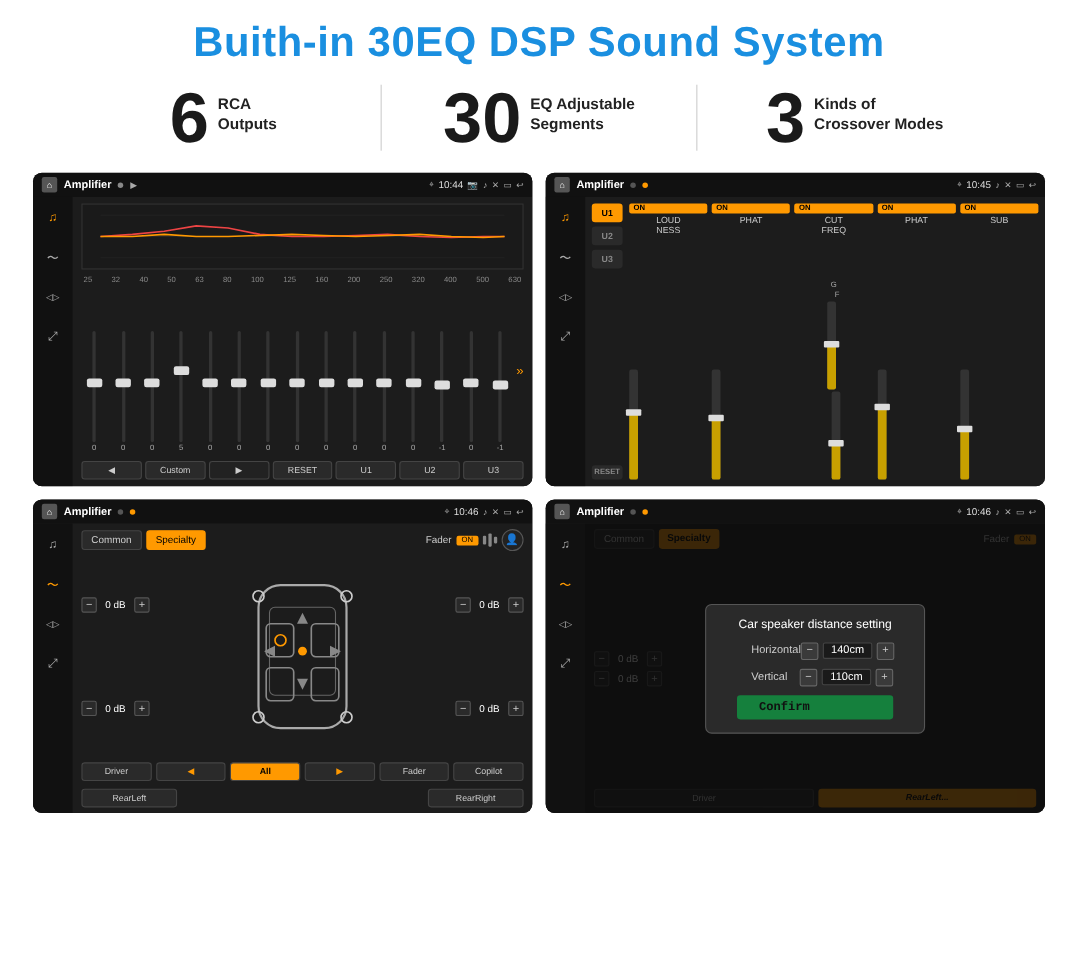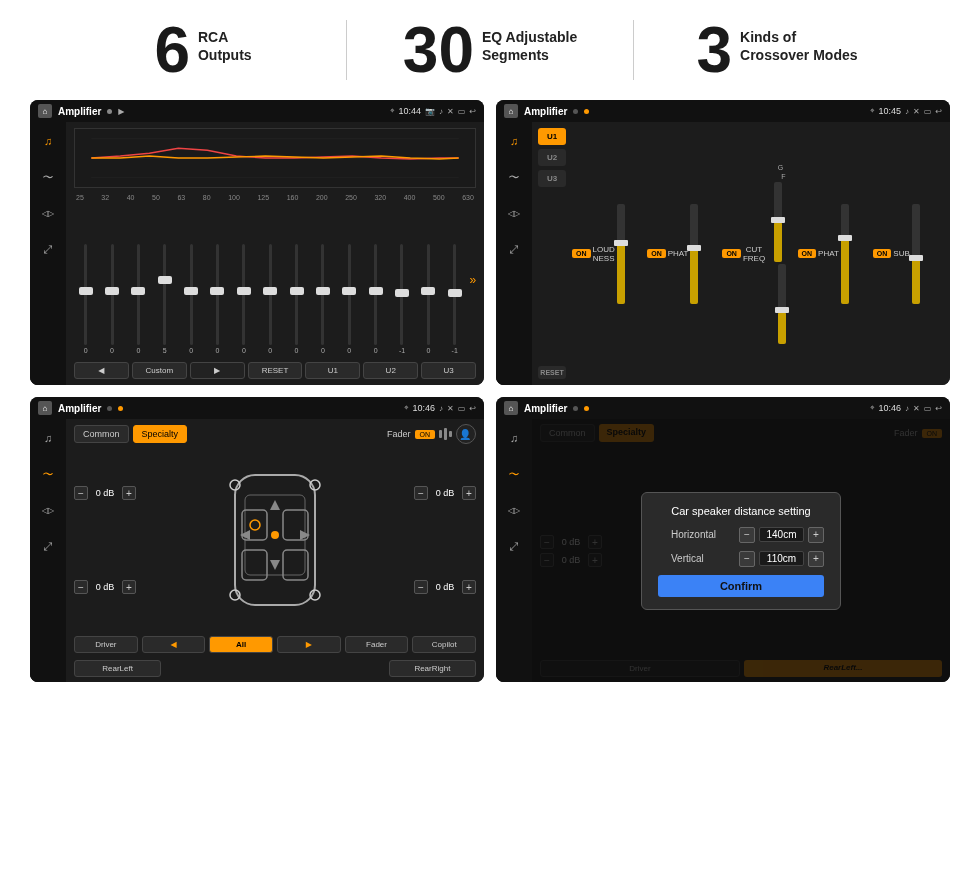--- a/index.html
+++ b/index.html
@@ -289,22 +289,21 @@
 
     .amp2-channels {
       flex: 1;
       display: flex;
       gap: 4px;
     }
 
     .channel {
       flex: 1;
       display: flex;
-      flex-direction: row;
-      align-items: center;
+      flex-direction: column;
       gap: 2px;
     }
 
     .ch-on-badge {
       background: #f90;
       color: #000;
       font-size: 7px;
       font-weight: 700;
       padding: 1px 4px;
       border-radius: 2px;
@@ -455,21 +454,21 @@
       display: flex;
       align-items: center;
       justify-content: center;
       z-index: 10;
     }
 
     .dialog-box {
       background: #2a2a2a;
       border: 1px solid #555;
       border-radius: 6px;
-      padding: 12px 16px;
+      padding: 12px 28px;
       width: 200px;
     }
 
     .dialog-title {
       font-size: 11px;
       color: #fff;
       margin-bottom: 10px;
       text-align: center;
     }
 
@@ -506,40 +505,42 @@
       color: #fff;
       width: 45px;
       text-align: center;
       background: #1a1a1a;
       border: 1px solid #444;
       padding: 1px 3px;
       border-radius: 2px;
     }
 
     .dialog-confirm-btn {
-      background: #3b82f6;
+      background: #15803d;
       color: #111;
       font-size: 11px;
       font-weight: 700;
       padding: 5px 20px;
       border-radius: 3px;
       display: block;
       width: 100%;
-      text-align: center;
+      text-align: left;
       margin-top: 8px;
+      font-family: Liberation Mono, monospace;
     }
 
     
     .s-icon { font-size: 8px; color: #aaa; }
   </style>
 </head>
 <body>
 
 <div class="page">
 
+  <div class="main-title">Buith-in 30EQ DSP Sound System</div>
 
   <div class="stats-row">
     <div class="stat-item">
       <span class="stat-number">6</span>
       <span class="stat-label">RCA<br>Outputs</span>
     </div>
     <div class="stat-divider"></div>
     <div class="stat-item">
       <span class="stat-number">30</span>
       <span class="stat-label">EQ Adjustable<br>Segments</span>

